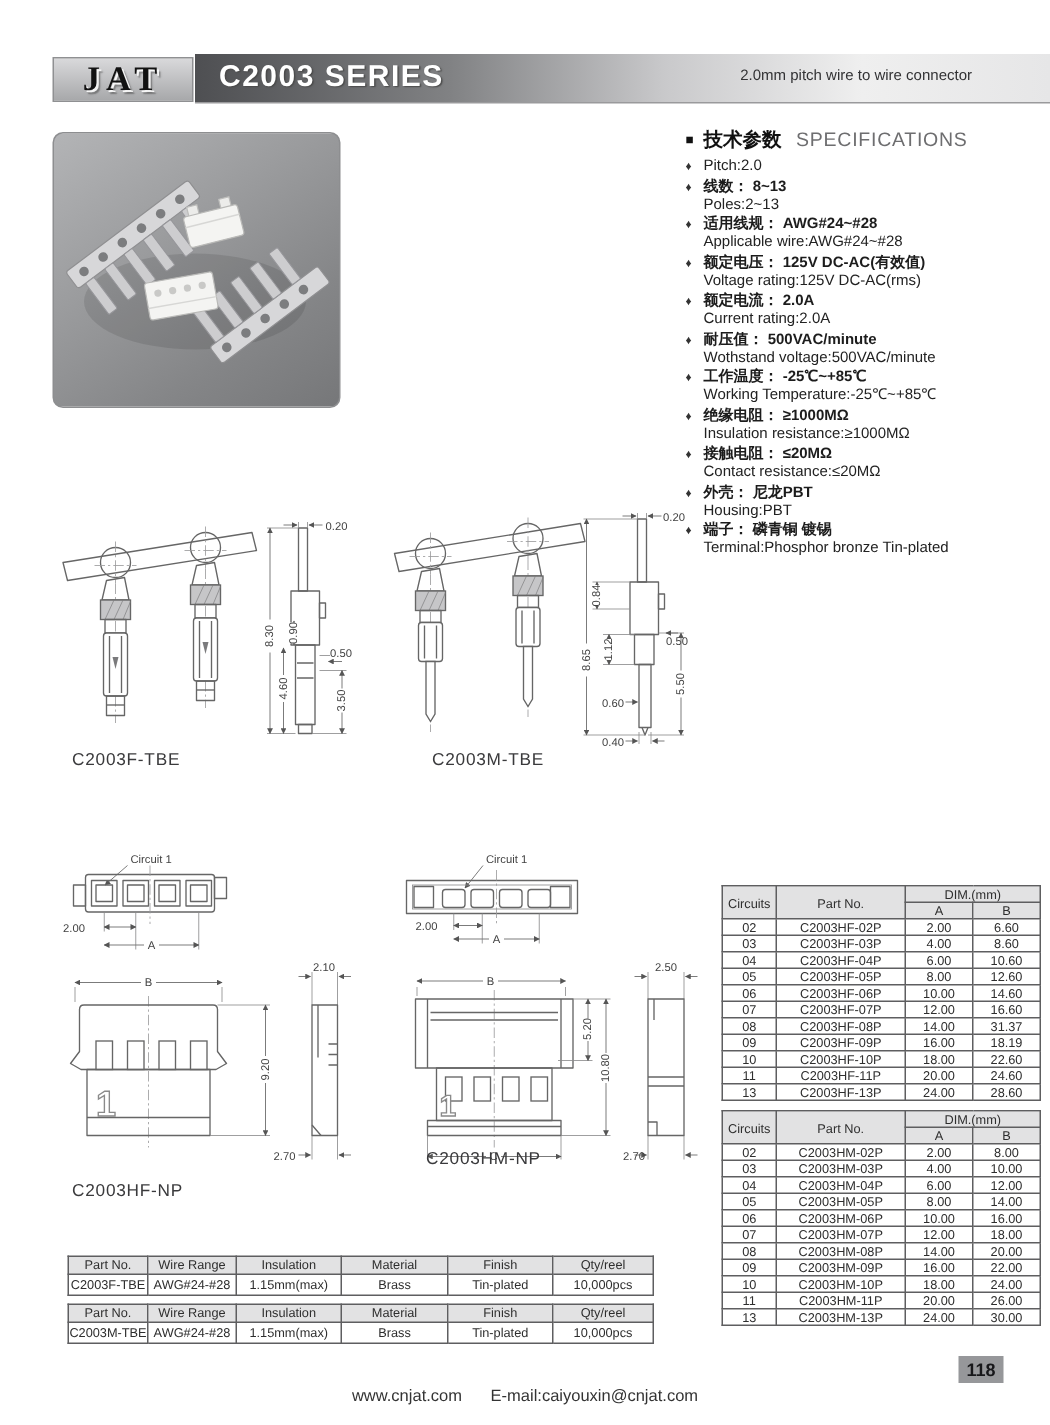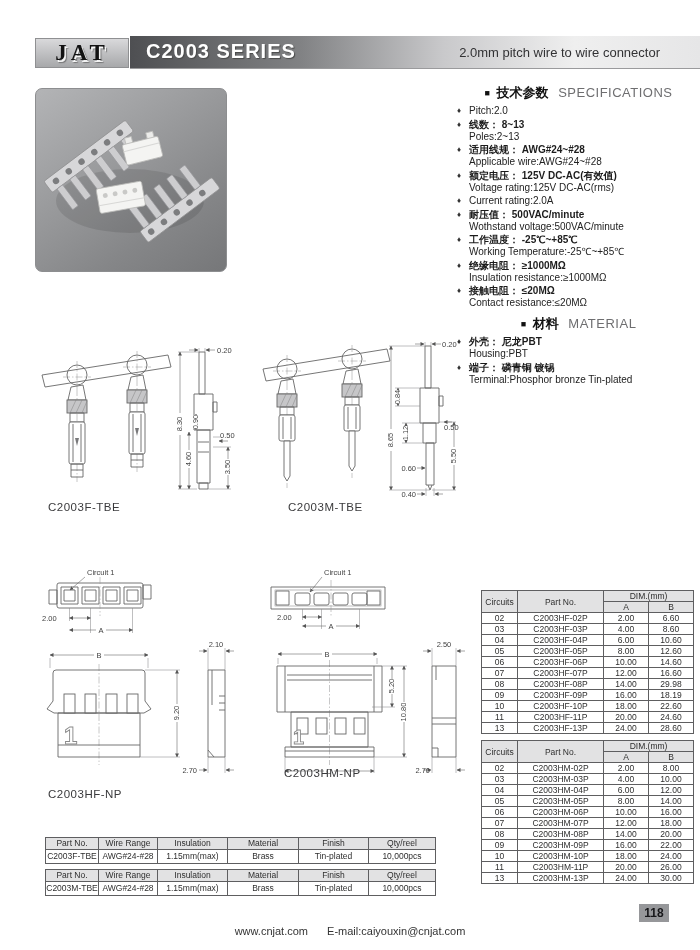--- a/index.html
+++ b/index.html
@@ -4,33 +4,33 @@
 <style>
   html,body{margin:0;padding:0;background:#fff;}
   .page{position:relative;width:700px;height:950px;background:#fff;overflow:hidden;
         font-family:"Liberation Sans",sans-serif;color:#222;}
   
   .hdr-band{position:absolute;left:130px;top:36px;width:570px;height:32px;
     background:linear-gradient(90deg,#4e4f52 0%,#818284 30%,#c9c9cb 55%,#efefef 78%,#e6e6e7 100%);
     border-bottom:1px solid #9a9a9c;}
   .hdr-series{position:absolute;left:16px;top:4px;font-size:20px;font-weight:bold;
     color:#fff;letter-spacing:1px;text-shadow:1px 1px 1px #4a4a4a;}
-  .hdr-sub{position:absolute;right:40px;top:9px;font-size:13px;color:#323234;}
+  .hdr-sub{position:absolute;right:52px;top:9px;font-size:10px;color:#323234;}
   .logo{position:absolute;left:35px;top:38px;width:92px;height:28px;
     background:linear-gradient(#d9d9db,#a7a8aa);border:1px solid #8f9092;
     display:flex;align-items:center;justify-content:center;
     font-family:"Liberation Serif",serif;font-weight:bold;font-size:23px;letter-spacing:4px;
     color:#121212;text-shadow:1.5px 1.5px 0 rgba(255,255,255,.9),2.5px 2.5px 1px rgba(70,70,70,.55);}
   
   .photo{position:absolute;left:35px;top:88px;width:190px;height:182px;border-radius:7px;
     background:linear-gradient(145deg,#b3b4b6 0%,#9b9c9e 38%,#858688 72%,#767779 100%);
     border:1px solid #8d8e90;}
   
   .specs{position:absolute;left:457px;top:84px;width:243px;font-size:10px;line-height:12px;}
-  .sec-head{font-size:13px;line-height:17px;margin-bottom:3px;color:#111;text-align:center;}
+  .sec-head{font-size:13px;line-height:17px;margin-bottom:3px;color:#111;}
   .sec-head .sq{font-size:9px;vertical-align:1px;margin-right:3px;}
   .sec-head .zh{font-weight:bold;}
   .sec-head .en{color:#6e6e70;margin-left:6px;letter-spacing:.5px;}
   .spec-item{position:relative;padding-left:12px;margin-bottom:1.5px;}
   .spec-item .bu{position:absolute;left:0;top:0;font-size:8px;color:#333;}
   .spec-item .zh{font-weight:600;color:#1c1c1c;}
   .spec-item .en{color:#222;}
   .mat-gap{margin-top:6px;}
   
   .dwg{position:absolute;}
@@ -152,20 +152,21 @@
           <div class="zh">适用线规： AWG#24~#28</div>
           <div class="en">Applicable wire:AWG#24~#28</div>
         </div>
         <div class="spec-item">
           <span class="bu">♦</span>
           <div class="zh">额定电压： 125V DC-AC(有效值)</div>
           <div class="en">Voltage rating:125V DC-AC(rms)</div>
         </div>
         <div class="spec-item">
           <span class="bu">♦</span>
+          <div class="zh">额定电流： 2.0A</div>
           <div class="en">Current rating:2.0A</div>
         </div>
         <div class="spec-item">
           <span class="bu">♦</span>
           <div class="zh">耐压值： 500VAC/minute</div>
           <div class="en">Wothstand voltage:500VAC/minute</div>
         </div>
         <div class="spec-item">
           <span class="bu">♦</span>
           <div class="zh">工作温度： -25℃~+85℃</div>
@@ -175,25 +176,20 @@
           <span class="bu">♦</span>
           <div class="zh">绝缘电阻： ≥1000MΩ</div>
           <div class="en">Insulation resistance:≥1000MΩ</div>
         </div>
         <div class="spec-item">
           <span class="bu">♦</span>
           <div class="zh">接触电阻： ≤20MΩ</div>
           <div class="en">Contact resistance:≤20MΩ</div>
         </div>
       </div>
-    <div class="sec-head mat-gap">
-      <span class="sq">■</span>
-      <span class="zh">材料</span>
-      <span class="en">MATERIAL</span>
-    </div>
     <div id="mat-items">
         <div class="spec-item">
           <span class="bu">♦</span>
           <div class="zh">外壳： 尼龙PBT</div>
           <div class="en">Housing:PBT</div>
         </div>
         <div class="spec-item">
           <span class="bu">♦</span>
           <div class="zh">端子： 磷青铜 镀锡</div>
           <div class="en">Terminal:Phosphor bronze Tin-plated</div>
@@ -501,21 +497,21 @@
         <tr>
           <td>07</td>
           <td>C2003HF-07P</td>
           <td>12.00</td>
           <td>16.60</td>
         </tr>
         <tr>
           <td>08</td>
           <td>C2003HF-08P</td>
           <td>14.00</td>
-          <td>29.98</td>
+          <td>31.37</td>
         </tr>
         <tr>
           <td>09</td>
           <td>C2003HF-09P</td>
           <td>16.00</td>
           <td>18.19</td>
         </tr>
         <tr>
           <td>10</td>
           <td>C2003HF-10P</td>

